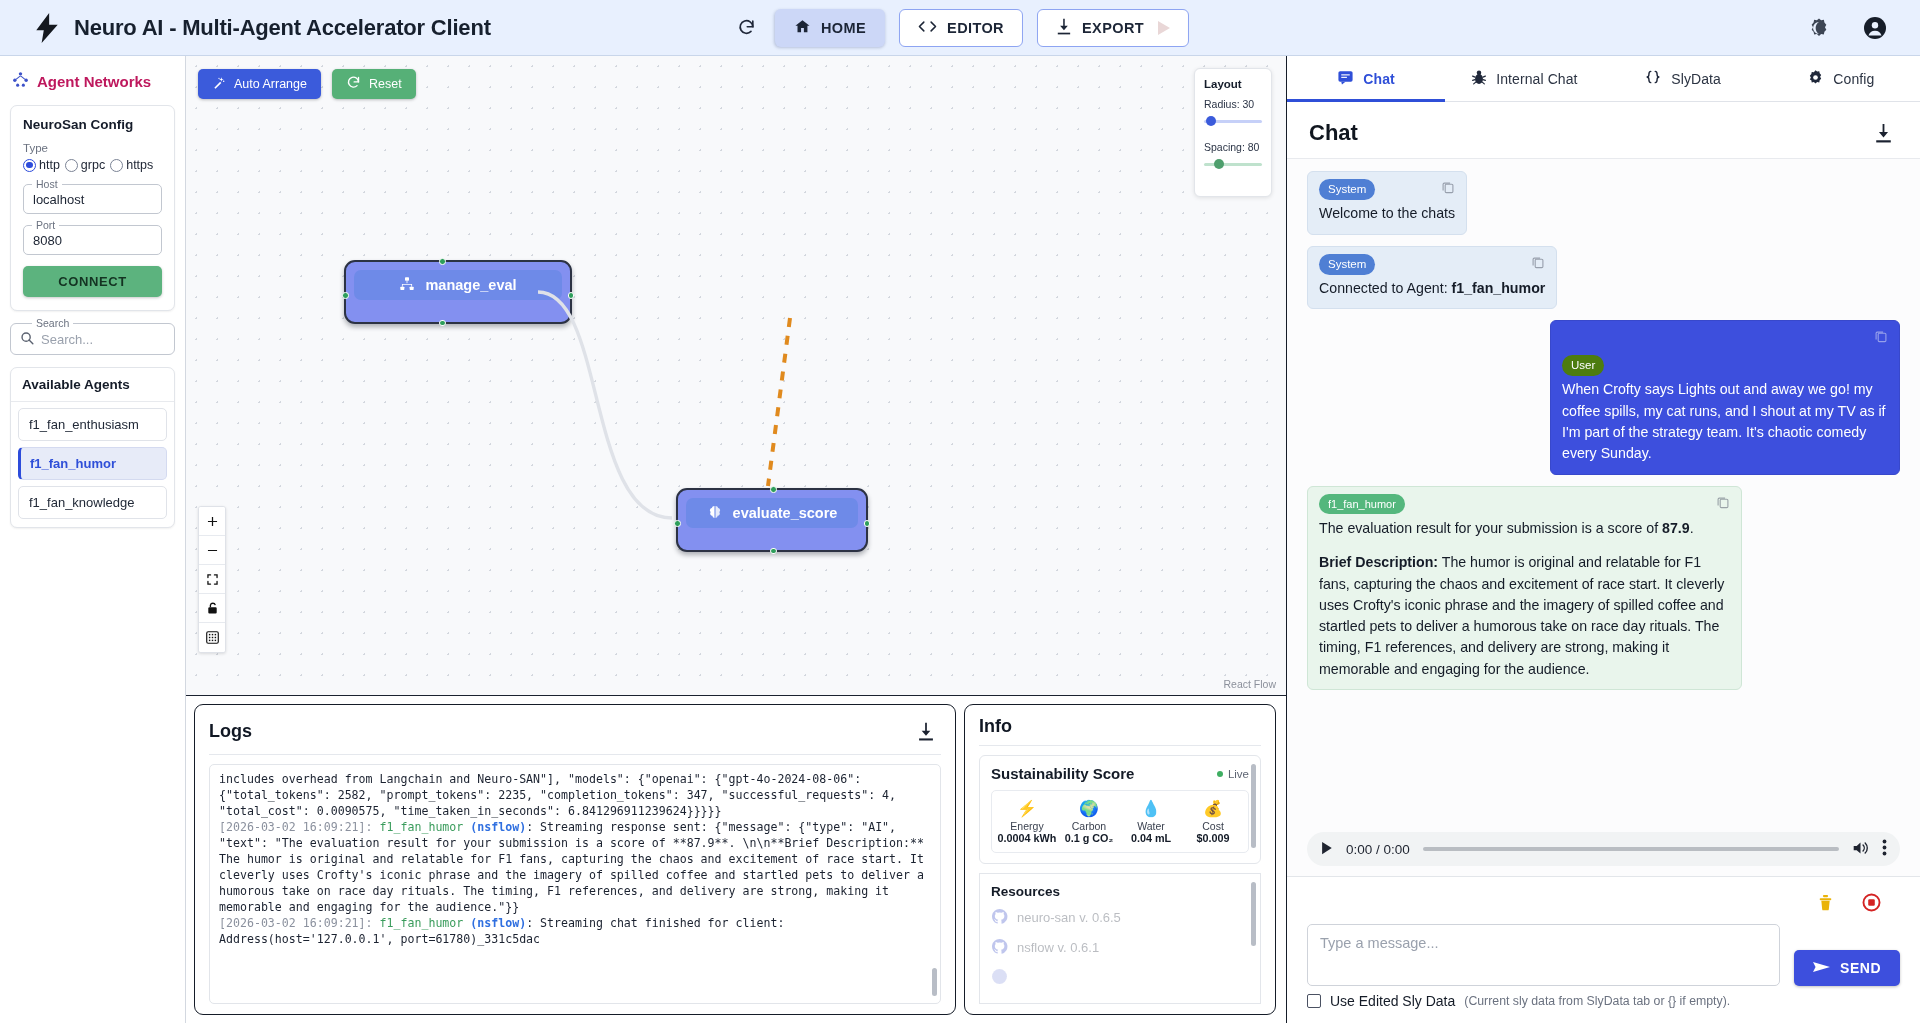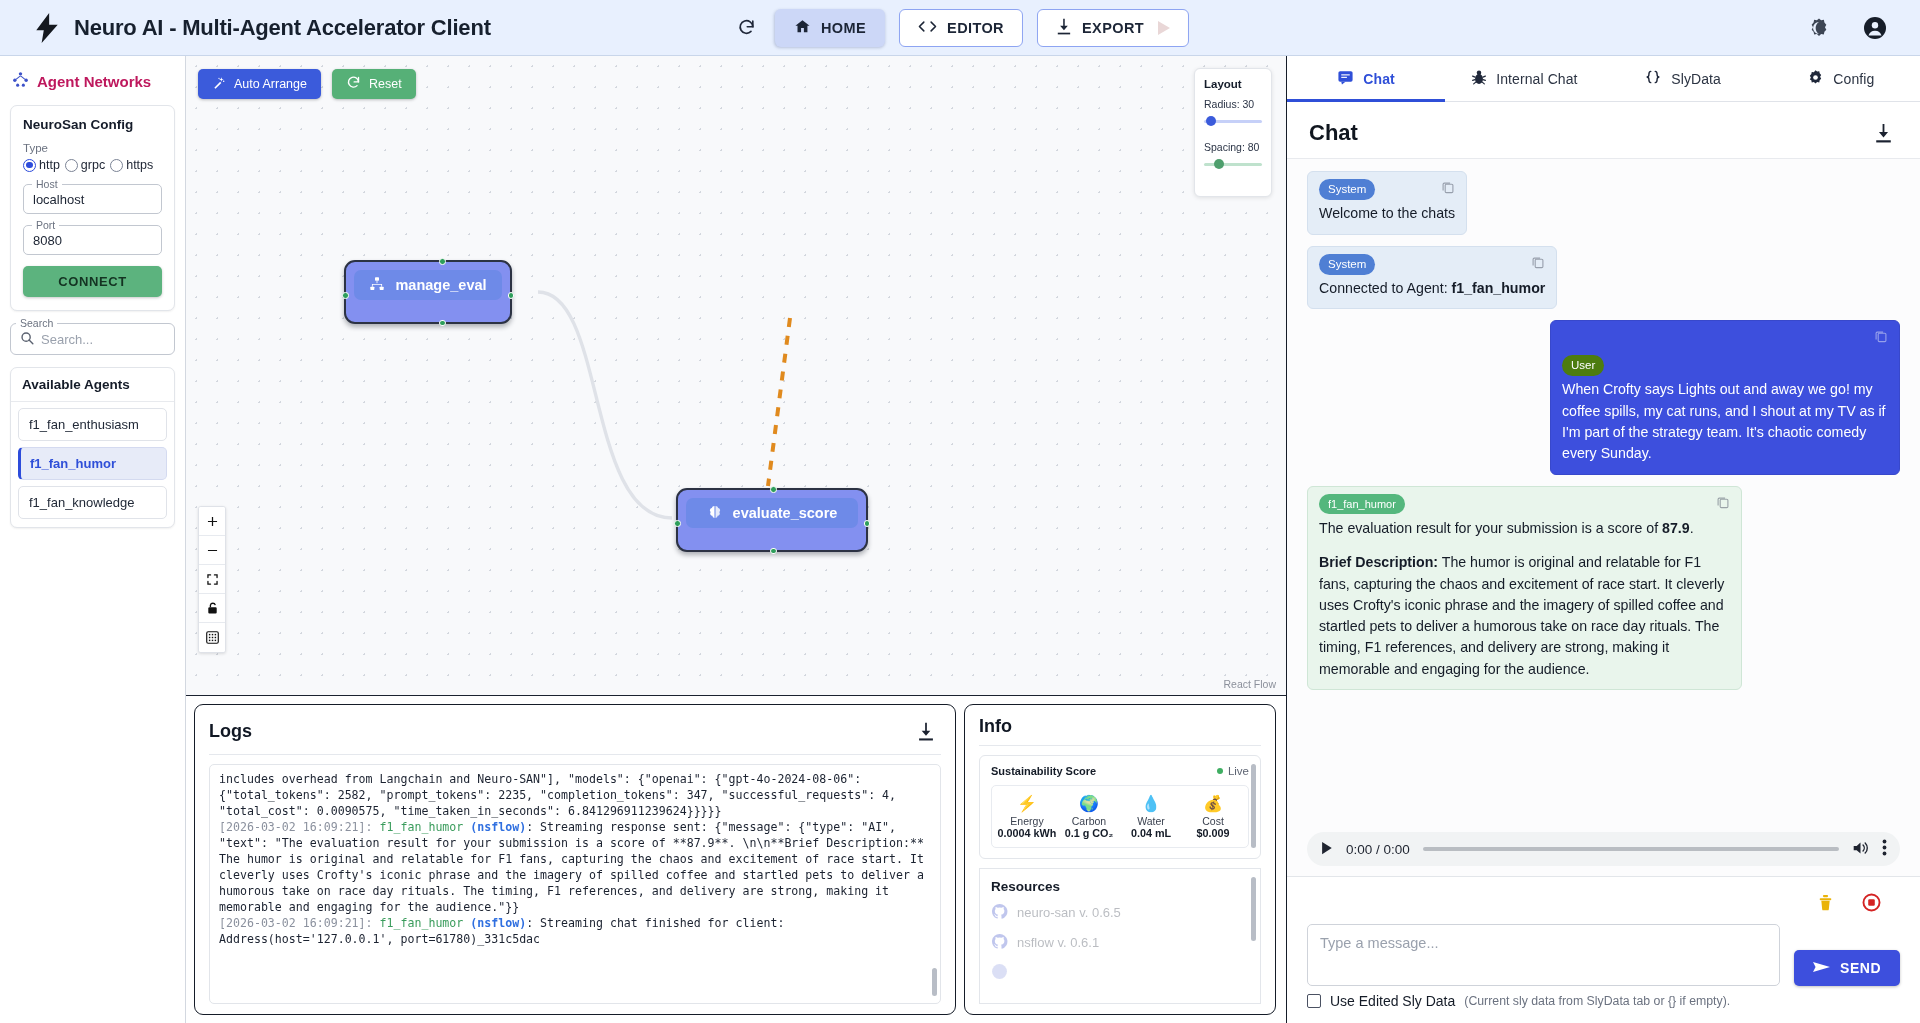--- a/index.html
+++ b/index.html
@@ -65,21 +65,21 @@
   .field input {
     width:100%; height:30px; border:1px solid #c2c7d0; border-radius:5px;
     padding:0 9px; font-size:13px; font-family:"Liberation Sans",sans-serif; color:#1c2433; background:#fff;
   }
   .connect-btn {
     width:100%; height:31px; background:#5cb37e; color:#143322; border:none; border-radius:5px;
     font-size:13px; font-weight:600; letter-spacing:.6px; cursor:pointer;
     box-shadow:0 1px 3px rgba(0,0,0,.22);
   }
   .search-field { position:relative; }
-  .search-field .flbl { position:absolute; top:-6px; left:6px; background:#fff; padding:0 4px; font-size:10.5px; color:#6b7280; }
+  .search-field .flbl { position:absolute; top:-6px; left:22px; background:#fff; padding:0 4px; font-size:10.5px; color:#6b7280; }
   .search-box {
     height:32px; border:1px solid #c2c7d0; border-radius:6px; display:flex; align-items:center;
     gap:7px; padding:0 9px; background:#fff;
   }
   .search-box input { border:none; outline:none; font-size:13px; color:#1c2433; flex:1; font-family:"Liberation Sans",sans-serif; background:transparent; }
   .search-box input::placeholder { color:#9aa1ad; }
   .agents-hdr { font-size:13.5px; font-weight:bold; padding:9px 11px; color:#141b28; border-bottom:1px solid #e8eaee; }
   .agent-list { padding:6px 7px 8px; display:flex; flex-direction:column; gap:6px; }
   .agent-item {
     border:1px solid #e0e3e9; border-radius:5px; padding:8px 10px;
@@ -162,21 +162,21 @@
   .ag { color:#3a9c5c; }
   .ns { color:#2f6fe0; font-weight:bold; }
   .logs-scroll { position:absolute; right:3px; bottom:7px; width:5px; height:28px; background:#b8bdc6; border-radius:3px; }
 
   .info-panel {
     margin:8px 10px 8px 8px; width:312px; flex:0 0 312px; border:1.6px solid #151c28;
     border-radius:9px; padding:11px 14px 10px; display:flex; flex-direction:column; background:#fff;
   }
   .sus-card { margin-top:9px; border:1px solid #e3e6eb; border-radius:6px; padding:9px 11px 10px; position:relative; }
   .sus-hd { display:flex; align-items:center; justify-content:space-between; margin-bottom:8px; }
-  .sus-hd h4 { font-size:11px; font-weight:bold; color:#141b27; }
+  .sus-hd h4 { font-size:15px; font-weight:bold; color:#141b27; }
   .live { font-size:11.5px; color:#5d6472; display:flex; align-items:center; gap:5px; }
   .live .dot { width:6px;height:6px;border-radius:50%;background:#3fae62; }
   .metrics { border:1px solid #e8ebf0; border-radius:5px; padding:8px 4px 8px; display:flex; }
   .metric { flex:1; text-align:center; }
   .metric .em { font-size:16px; line-height:1.3; }
   .metric .mname { font-size:10.5px; color:#3b4250; }
   .metric .mval { font-size:10.8px; font-weight:bold; color:#141b27; }
   .res-card { margin-top:9px; border:1px solid #e3e6eb; border-radius:0; padding:10px 11px 4px; position:relative; flex:1; overflow:hidden; }
   .res-card h4 { font-size:13.5px; font-weight:bold; color:#141b27; margin-bottom:9px; }
   .res-row { display:flex; align-items:center; gap:9px; margin-bottom:10px; opacity:.32; }
@@ -393,21 +393,21 @@
             <span>
               <svg width="15" height="15" viewBox="0 0 24 24" fill="none" stroke="#fff" stroke-width="2.2" stroke-linecap="round">
                 <path d="M20 11a8 8 0 1 0-2.3 6"></path>
                   <polyline points="20 4 20 11 13 11"></polyline>
               </svg>
             </span>
             <span>Reset</span>
           </button>
         </div>
 
-        <div class="node blue" style="left:158px; top:204px; width:168px; height:64px;">
+        <div class="node blue" style="left:158px; top:204px; width:228px; height:64px;">
           <div class="hdr">
             <span>
               <svg width="16" height="16" viewBox="0 0 24 24" fill="#fff">
                 <rect x="9" y="2" width="6" height="5" rx="1"></rect>
                   <rect x="2" y="16" width="6" height="5" rx="1"></rect>
                 <rect x="16" y="16" width="6" height="5" rx="1"></rect>
                 <path d="M11.4 7h1.2v4H11.4zM5 12h14v1.2H5zM4.4 12h1.2v4H4.4zM18.4 12h1.2v4h-1.2z"></path>
               </svg>
             </span>
             <span>manage_eval</span>

